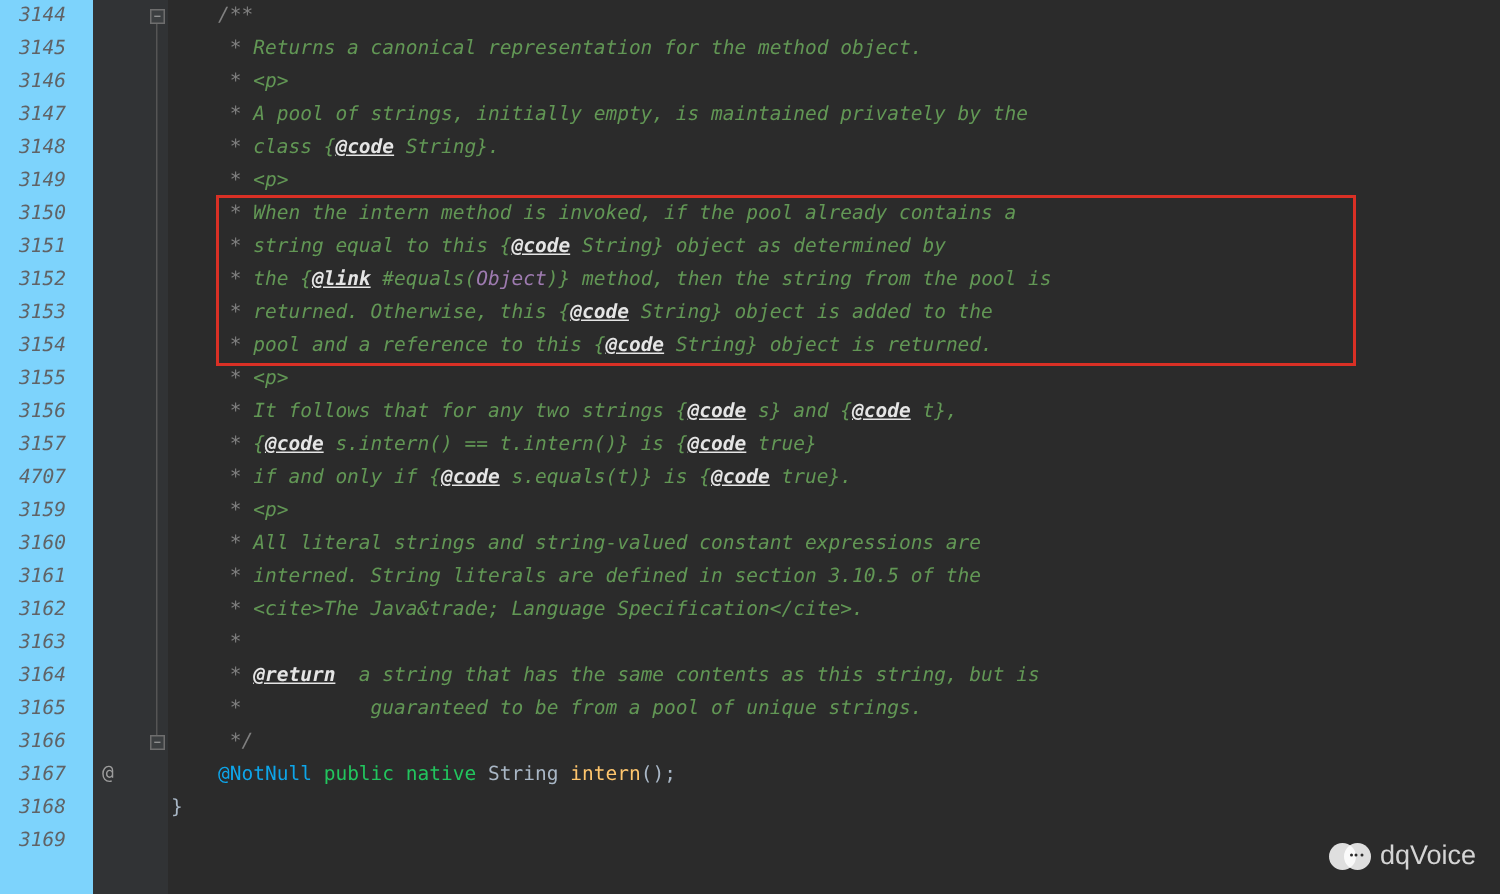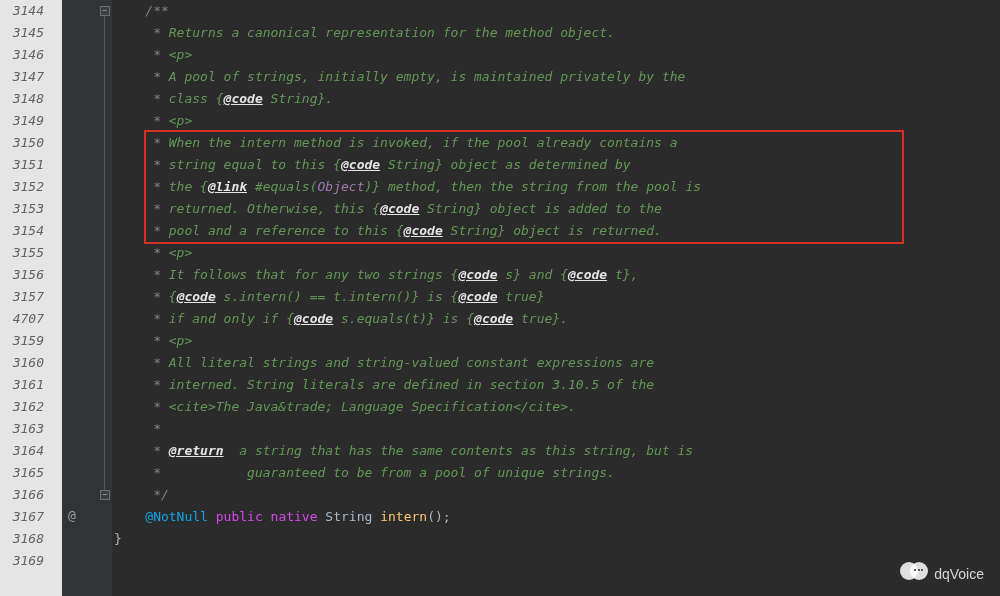--- a/index.html
+++ b/index.html
@@ -10,21 +10,21 @@
   overflow: hidden;
   width: 1000px;
   height: 596px;
   position: relative;
 }
 .editor {
   display: flex;
   height: 100%;
 }
 .gutter {
-  background: #e5e5e5;
+  background: #7dd3fc;
   color: #606366;
   text-align: right;
   padding-right: 18px;
   padding-left: 4px;
   user-select: none;
   font-style: italic;
   position: relative;
   width: 62px;
   flex-shrink: 0;
 }
@@ -73,38 +73,38 @@
 .code-line {
   height: 22px;
   line-height: 22px;
   white-space: pre;
   color: #a9b7c6;
 }
 .cm { color: #808080; font-style: italic; } 
 .cm-text { color: #629755; font-style: italic; } 
 .cm-tag { color: #e5e5e5; font-style: italic; text-decoration: underline; font-weight: bold; } 
 .cm-ref { color: #9e7bb0; font-style: italic; } 
-.kw { color: #d946ef; }
+.kw { color: #22c55e; }
 .type { color: #a9b7c6; }
 .method { color: #ffc66d; }
 .anno { color: #0ea5e9; }
 .highlight-box {
   position: absolute;
   border: 2px solid #d93025;
   pointer-events: none;
 }
 .watermark {
   position: absolute;
   right: 16px;
   bottom: 14px;
   color: rgba(255,255,255,0.8);
   font-family: Arial, sans-serif;
-  font-size: 14px;
+  font-size: 18px;
   display: flex;
-  align-items: flex-end;
+  align-items: flex-start;
   gap: 6px;
 }
 .watermark-icon {
   display: inline-flex;
   position: relative;
   width: 28px;
   height: 22px;
 }
 .wm-bubble-a, .wm-bubble-b {
   position: absolute;

